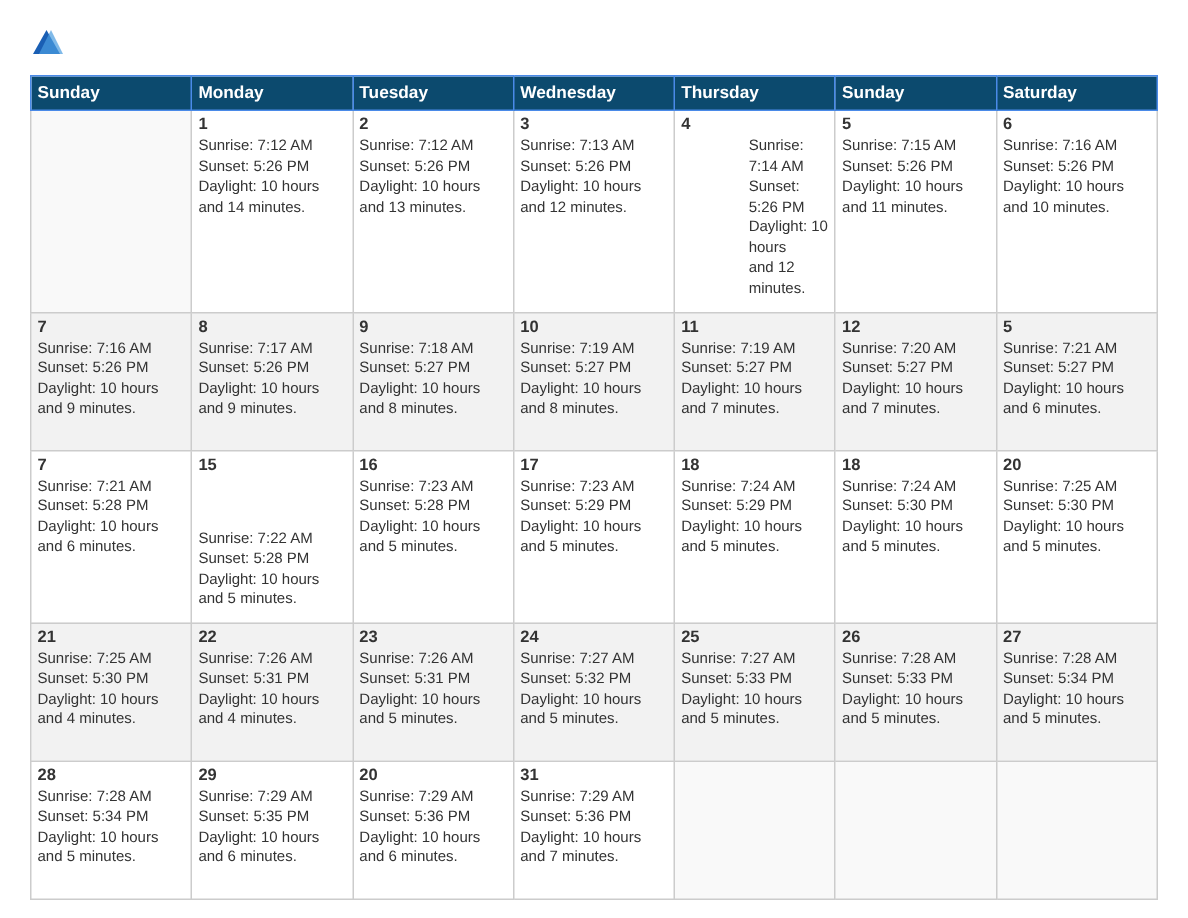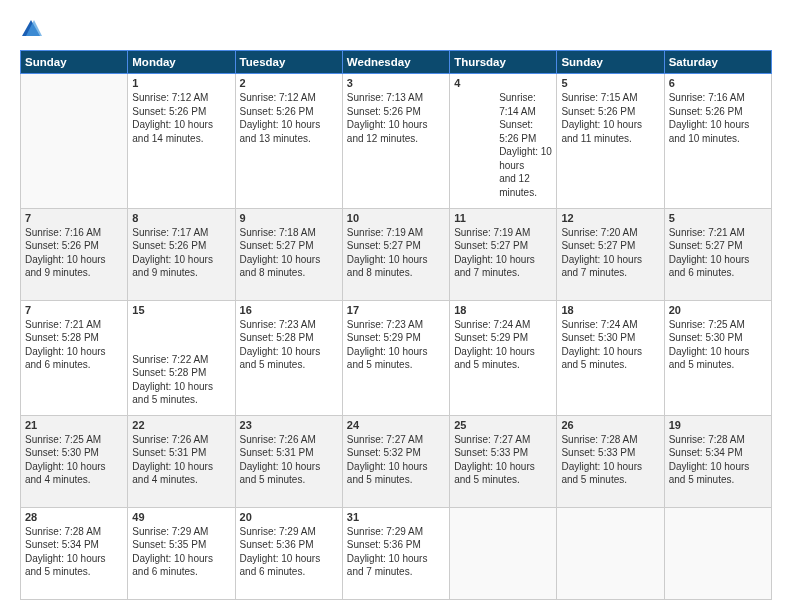--- a/index.html
+++ b/index.html
@@ -320,37 +320,37 @@
 and 5 minutes.</div>
           </td>
           <td>
             <span class="day-num">26</span>
             <div class="day-info" style="white-space: pre-line;">Sunrise: 7:28 AM
 Sunset: 5:33 PM
 Daylight: 10 hours
 and 5 minutes.</div>
           </td>
           <td>
-            <span class="day-num">19</span>
+            <span class="day-num">27</span>
             <div class="day-info" style="white-space: pre-line;">Sunrise: 7:28 AM
 Sunset: 5:34 PM
 Daylight: 10 hours
 and 5 minutes.</div>
           </td>
         </tr>
         <tr>
           <td>
             <span class="day-num">28</span>
             <div class="day-info" style="white-space: pre-line;">Sunrise: 7:28 AM
 Sunset: 5:34 PM
 Daylight: 10 hours
 and 5 minutes.</div>
           </td>
           <td>
-            <span class="day-num">49</span>
+            <span class="day-num">29</span>
             <div class="day-info" style="white-space: pre-line;">Sunrise: 7:29 AM
 Sunset: 5:35 PM
 Daylight: 10 hours
 and 6 minutes.</div>
           </td>
           <td>
             <span class="day-num">20</span>
             <div class="day-info" style="white-space: pre-line;">Sunrise: 7:29 AM
 Sunset: 5:36 PM
 Daylight: 10 hours

